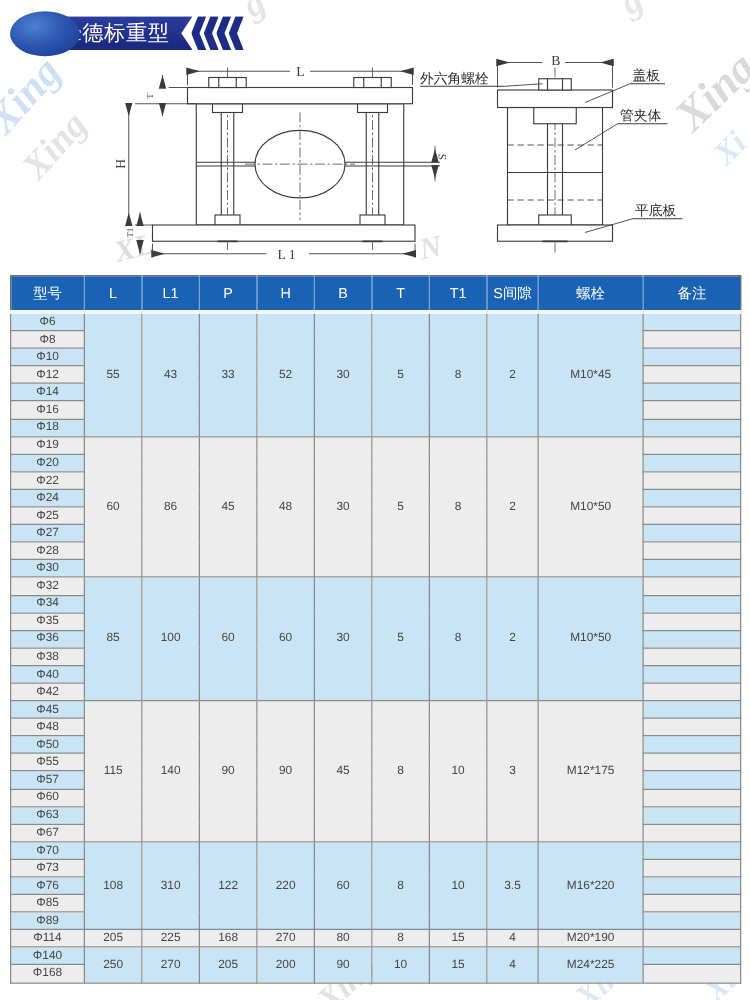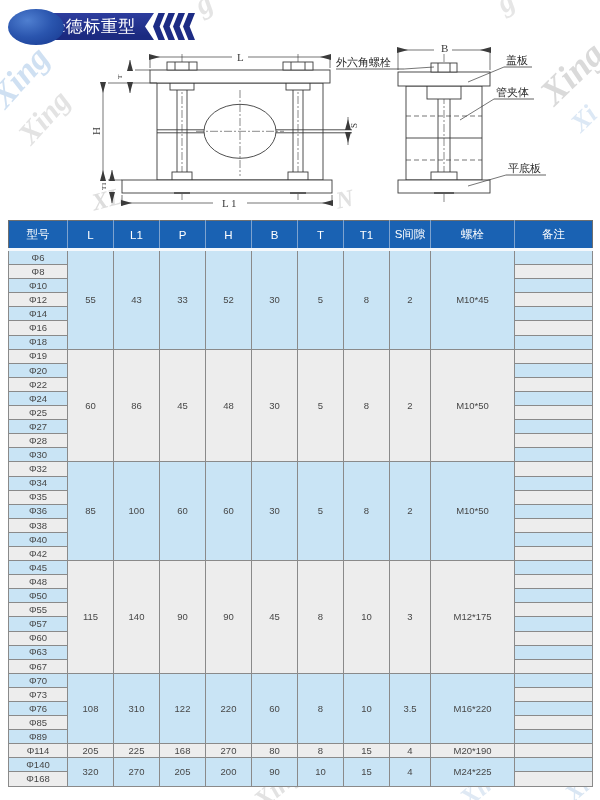--- a/index.html
+++ b/index.html
@@ -408,21 +408,21 @@
         <td class="val g" rowspan="1">270</td>
         <td class="val g" rowspan="1">80</td>
         <td class="val g" rowspan="1">8</td>
         <td class="val g" rowspan="1">15</td>
         <td class="val g" rowspan="1">4</td>
         <td class="val g" rowspan="1">M20*190</td>
         <td class="remark g"></td>
       </tr>
       <tr>
         <td class="model b">Φ140</td>
-        <td class="val b" rowspan="2">320</td>
+        <td class="val b" rowspan="2">250</td>
         <td class="val b" rowspan="2">270</td>
         <td class="val b" rowspan="2">205</td>
         <td class="val b" rowspan="2">200</td>
         <td class="val b" rowspan="2">90</td>
         <td class="val b" rowspan="2">10</td>
         <td class="val b" rowspan="2">15</td>
         <td class="val b" rowspan="2">4</td>
         <td class="val b" rowspan="2">M24*225</td>
         <td class="remark b"></td>
       </tr>

